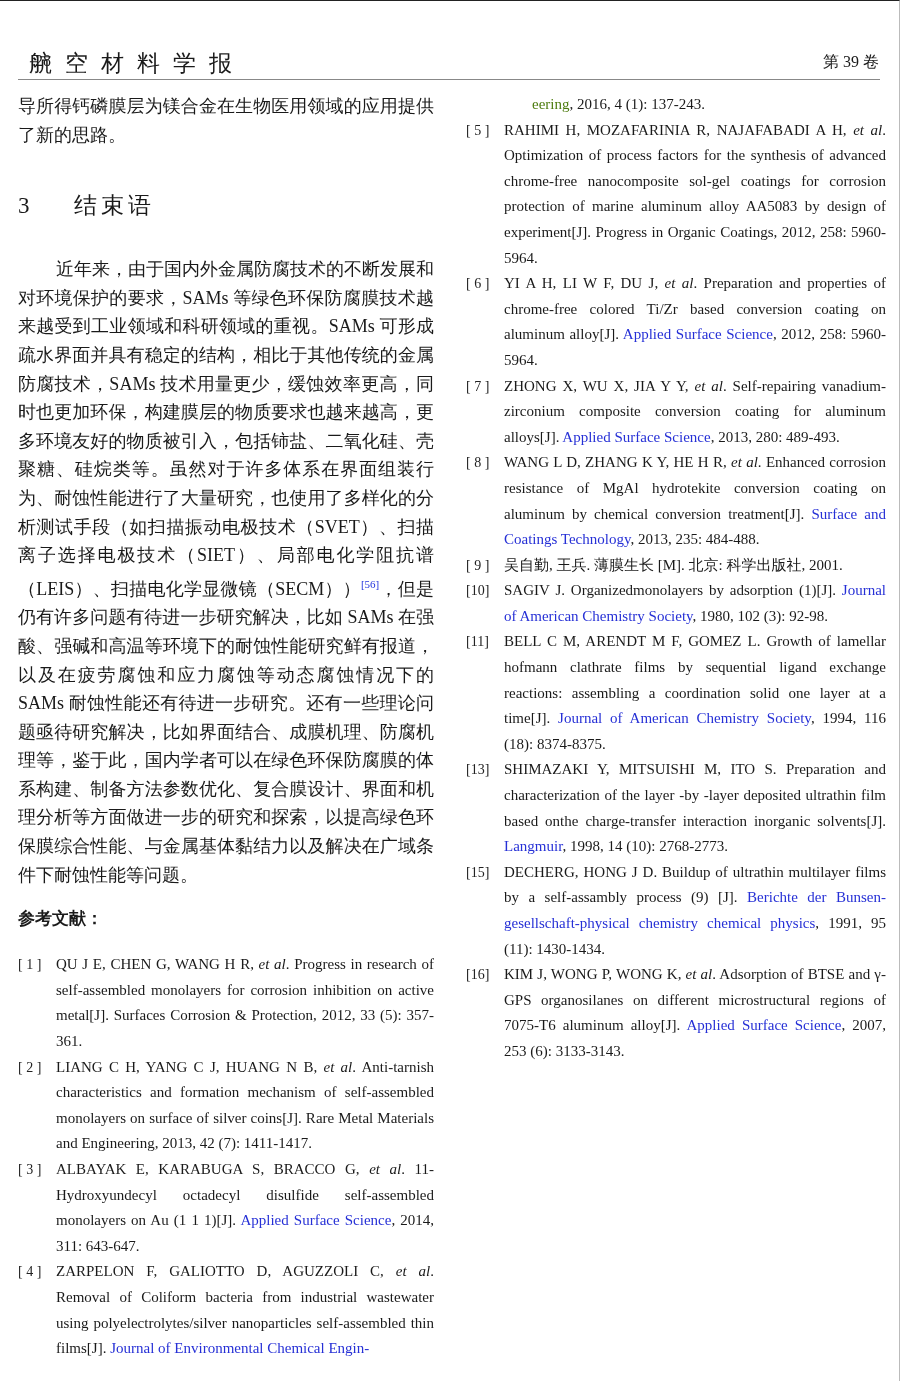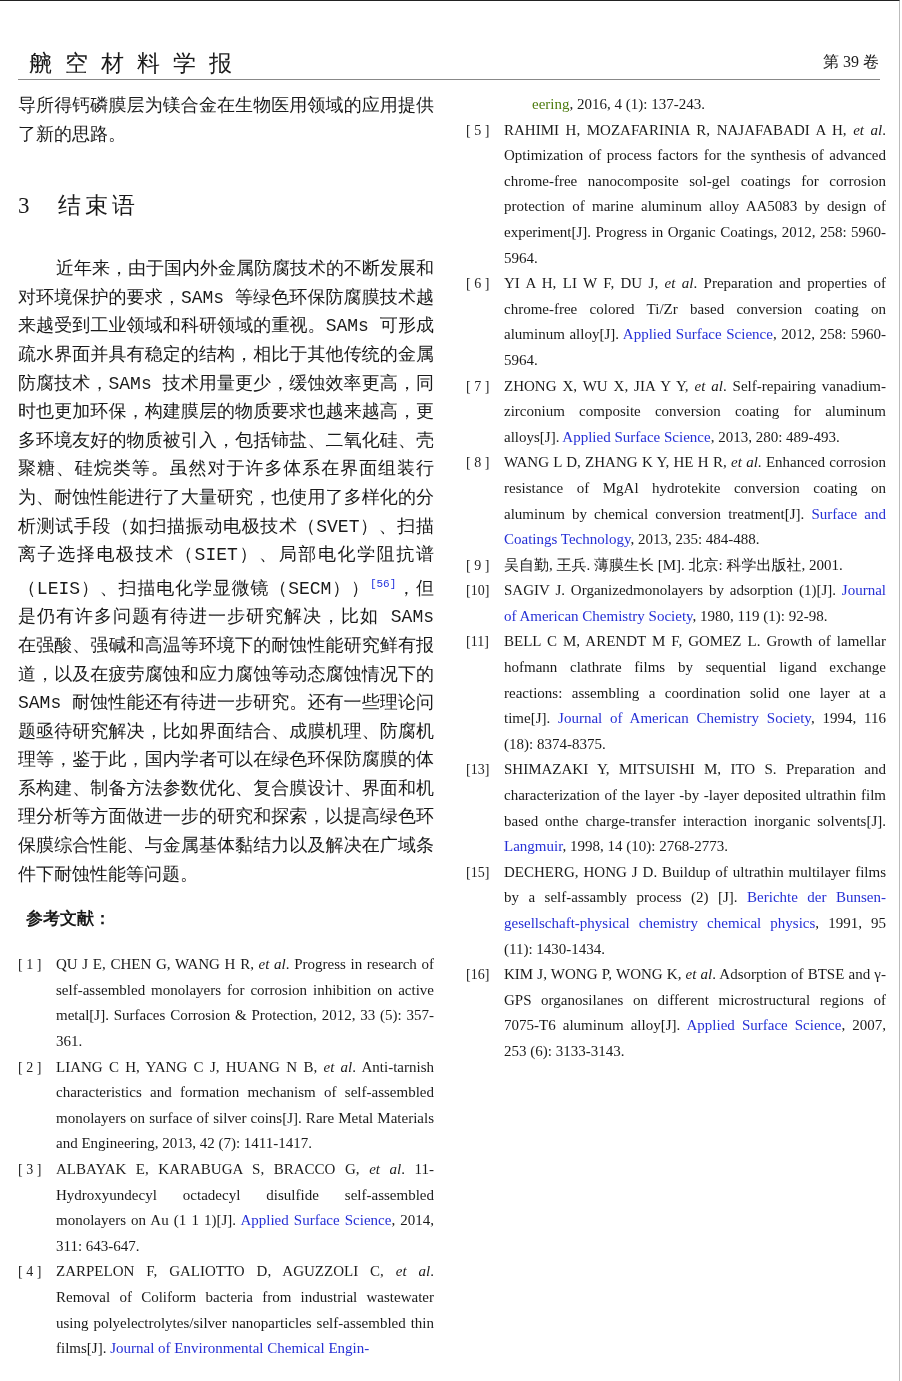--- a/index.html
+++ b/index.html
@@ -13,28 +13,28 @@
   }
   .running-header { position: absolute; left: 18px; top: 48px; width: 862px; height: 26px; margin-left: 11px; }
   .page-number { position: absolute; left: 6px; top: 4px; font-size: 16px; }
   .journal-title { position: absolute; left: 0; right: 0; top: 0; text-align: left; font-size: 23px; letter-spacing: 13px; }
   .volume { position: absolute; right: 12px; top: 4px; font-size: 16px; }
   .header-rule { position: absolute; left: 18px; top: 79px; width: 862px; height: 1px; background: #888; }
 
   .col-left { position: absolute; left: 18px; top: 92px; width: 416px; }
   .col-right { position: absolute; left: 466px; top: 92px; width: 420px; }
 
-  .body-text { font-size: 18px; line-height: 28.6px; text-align: justify; font-family: Liberation Mono, monospace; }
+  .body-text { font-size: 18px; line-height: 28.6px; text-align: justify; }
   .body-text p { margin: 0; }
   .indent { text-indent: 38px; }
   .section-heading { font-size: 23px; margin: 42px 0 34px 0; height: 30px; line-height: 30px; }
   .section-heading .num { display: inline-block; width: 40px; }
-  .section-heading .title { letter-spacing: 4px; }
+  .section-heading .title { letter-spacing: 4px; margin-left: 16px; }
   sup.cite { font-size: 11px; color: #2233dd; }
-  .refs-heading { font-size: 17px; font-weight: bold; margin: 18px 0 22px 8px; font-family: Liberation Sans, sans-serif; }
+  .refs-heading { font-size: 17px; font-weight: bold; margin: 18px 0 22px 0; font-family: Liberation Sans, sans-serif; }
 
   .ref { display: flex; font-size: 15px; line-height: 25.6px; }
   .ref .ref-num { flex: 0 0 38px; font-size: 14px; color: #222; white-space: pre; }
   .ref .ref-text { flex: 1; text-align: justify; }
   .ref .ref-text .link { color: #2630d6; }
   .ref .ref-text i { font-style: italic; }
   .ref-cont { padding-left: 38px; font-size: 15px; line-height: 25.6px; }
   .ref-cont .link { color: #4d7c0f; margin-left: 28px; }
 </style>
 </head>
@@ -98,32 +98,32 @@
       <div class="ref">
         <span class="ref-num">[ 8 ]</span>
         <div class="ref-text"><span>WANG L D, ZHANG K Y, HE H R, </span><i>et al</i><span>. Enhanced corrosion resistance of MgAl hydrotekite conversion coating on aluminum by chemical conversion treatment[J]. </span><span class="link">Surface and Coatings Technology</span><span>, 2013, 235: 484-488.</span></div>
       </div>
       <div class="ref">
         <span class="ref-num">[ 9 ]</span>
         <div class="ref-text"><span>吴自勤, 王兵. 薄膜生长 [M]. 北京: 科学出版社, 2001.</span></div>
       </div>
       <div class="ref">
         <span class="ref-num">[10]</span>
-        <div class="ref-text"><span>SAGIV J. Organizedmonolayers by adsorption (1)[J]. </span><span class="link">Journal of American Chemistry Society</span><span>, 1980, 119 (1): 92-98.</span></div>
+        <div class="ref-text"><span>SAGIV J. Organizedmonolayers by adsorption (1)[J]. </span><span class="link">Journal of American Chemistry Society</span><span>, 1980, 102 (3): 92-98.</span></div>
       </div>
       <div class="ref">
         <span class="ref-num">[11]</span>
         <div class="ref-text"><span>BELL C M, ARENDT M F, GOMEZ L. Growth of lamellar hofmann clathrate films by sequential ligand exchange reactions: assembling a coordination solid one layer at a time[J]. </span><span class="link">Journal of American Chemistry Society</span><span>, 1994, 116 (18): 8374-8375.</span></div>
       </div>
       <div class="ref">
         <span class="ref-num">[13]</span>
         <div class="ref-text"><span>SHIMAZAKI Y, MITSUISHI M, ITO S. Preparation and characterization of the layer -by -layer deposited ultrathin film based onthe charge-transfer interaction inorganic solvents[J]. </span><span class="link">Langmuir</span><span>, 1998, 14 (10): 2768-2773.</span></div>
       </div>
       <div class="ref">
         <span class="ref-num">[15]</span>
-        <div class="ref-text"><span>DECHERG, HONG J D. Buildup of ultrathin multilayer films by a self-assambly process (2) [J]. </span><span class="link">Berichte der Bunsen-gesellschaft-physical chemistry chemical physics</span><span>, 1991, 95 (11): 1430-1434.</span></div>
+        <div class="ref-text"><span>DECHERG, HONG J D. Buildup of ultrathin multilayer films by a self-assambly process (9) [J]. </span><span class="link">Berichte der Bunsen-gesellschaft-physical chemistry chemical physics</span><span>, 1991, 95 (11): 1430-1434.</span></div>
       </div>
       <div class="ref">
         <span class="ref-num">[16]</span>
         <div class="ref-text"><span>KIM J, WONG P, WONG K, </span><i>et al</i><span>. Adsorption of BTSE and γ-GPS organosilanes on different microstructural regions of 7075-T6 aluminum alloy[J]. </span><span class="link">Applied Surface Science</span><span>, 2007, 253 (6): 3133-3143.</span></div>
       </div>
     </div>
 </div>
 
 </body></html>

